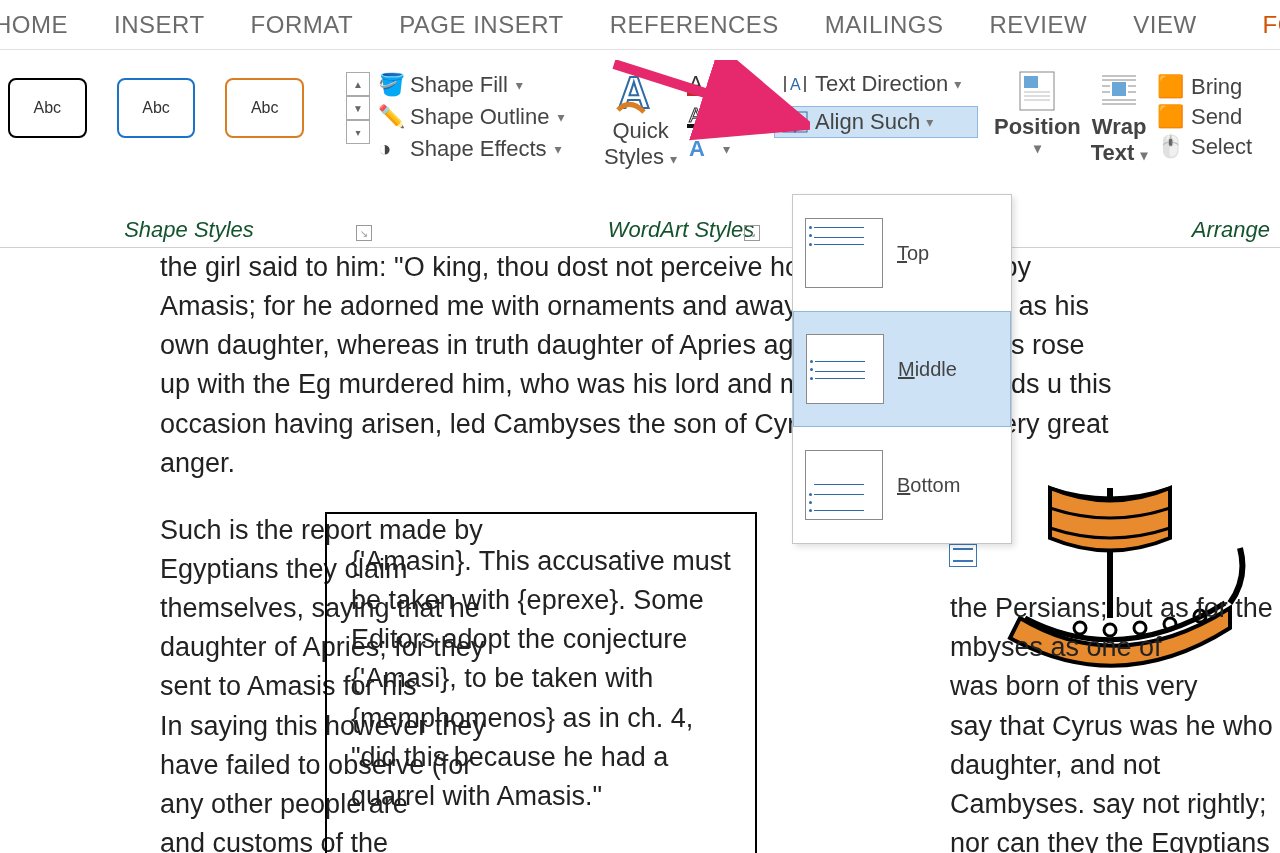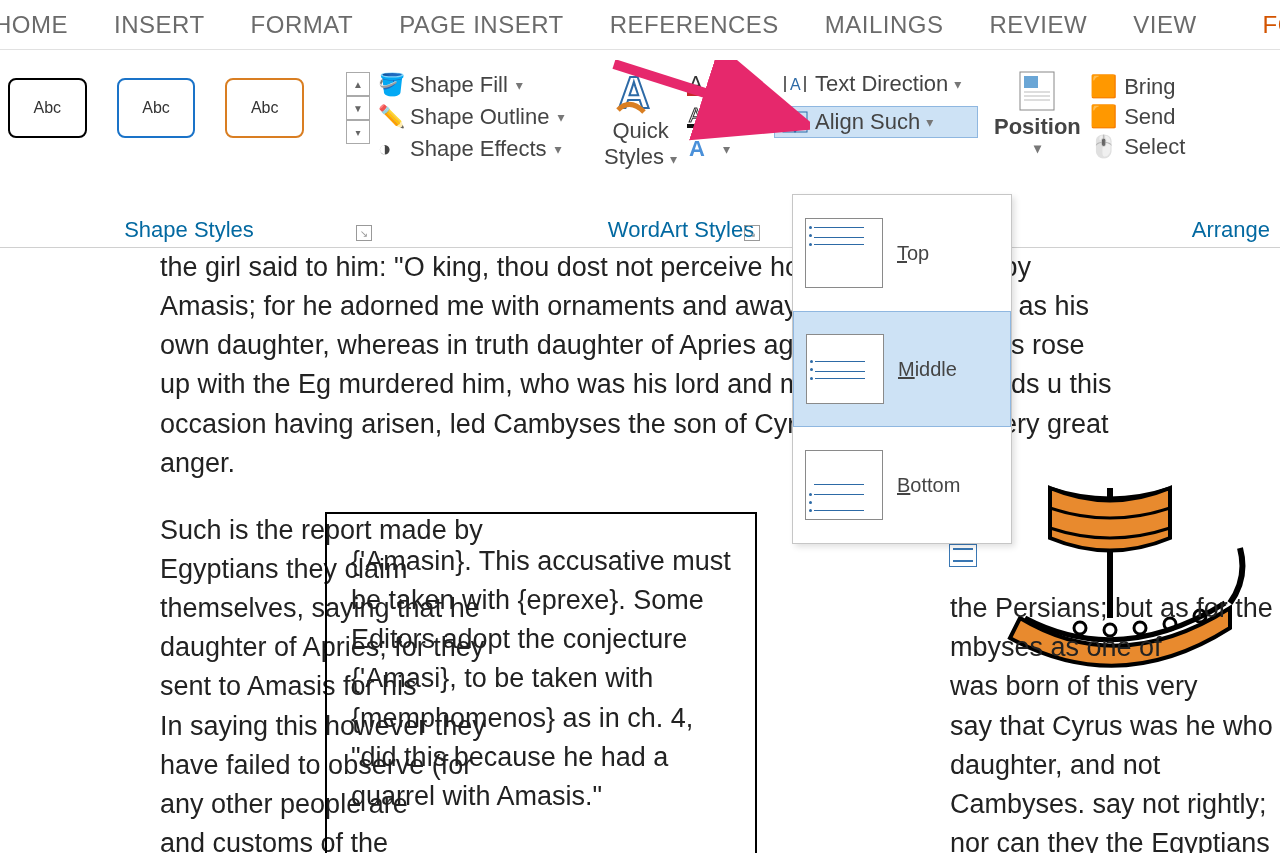--- a/index.html
+++ b/index.html
@@ -4,21 +4,21 @@
 <style>
   * { box-sizing: border-box; margin: 0; padding: 0; font-family: "Segoe UI", "Calibri Light", sans-serif; }
   body { width: 1280px; height: 853px; overflow: hidden; background: #fff; color: #444; position: relative; }
 
   .tabs { display: flex; align-items: center; height: 50px; border-bottom: 1px solid #e1e1e1; padding-left: 0; gap: 46px; font-size: 24px; color: #6b6b6b; font-weight: 300; }
   .tabs .tab { cursor: pointer; letter-spacing: 0.5px; white-space: nowrap; }
   .tabs .tab[data-name="tab-format"] span { color: #D35400; font-weight: 400; }
 
   .ribbon { display: flex; height: 198px; border-bottom: 1px solid #d0d0d0; background: #fff; font-size: 20px; color: #444; position: relative; }
   .ribbon-group { display: flex; flex-direction: column; justify-content: space-between; padding: 8px 8px 6px 8px; position: relative; }
-  .group-label { position: absolute; bottom: 4px; left: 0; right: 0; text-align: center; font-size: 22px; color: #0369a1; font-weight: 300; }
+  .group-label { position: absolute; bottom: 4px; left: 0; right: 0; text-align: center; font-size: 22px; color: #14532d; font-weight: 300; font-style: italic; }
   .group-launcher { position: absolute; right: 6px; bottom: 6px; width: 16px; height: 16px; border: 1px solid #999; font-size: 10px; color: #999; display:flex; align-items:center; justify-content:center; }
 
   .shape-gallery { display: flex; gap: 30px; align-items: center; padding-top: 14px; }
   .shape-thumb { width: 90px; height: 60px; border: 2px solid; border-radius: 8px; display: flex; align-items: center; justify-content: center; font-size: 16px; color: #333; }
   .shape-thumb.black { border-color: #000; }
   .shape-thumb.blue { border-color: #1a73c8; }
   .shape-thumb.orange { border-color: #d97e22; }
   .spinner { display: flex; flex-direction: column; margin-left: 12px; }
   .spinner div { width: 24px; height: 24px; border: 1px solid #aaa; display: flex; align-items: center; justify-content: center; font-size: 10px; color: #666; }
 
@@ -189,20 +189,35 @@
       <div class="arrange-item" data-name="position-button">
         <svg width="46" height="46" data-name="position-icon">
             <rect x="6" y="4" width="34" height="38" fill="#fff" stroke="#888"></rect>
             <rect x="10" y="8" width="14" height="12" fill="#6aa6d6"></rect>
             <line x1="10" y1="24" x2="36" y2="24" stroke="#bbb"></line>
             <line x1="10" y1="28" x2="36" y2="28" stroke="#bbb"></line>
             <line x1="10" y1="32" x2="36" y2="32" stroke="#bbb"></line>
           </svg>
         <span>Position</span>
           <span class="tiny-chev">▾</span>
+      </div>
+      <div class="arrange-item" data-name="wrap-text-button">
+        <svg width="46" height="46" data-name="wrap-text-icon">
+            <rect x="16" y="14" width="14" height="14" fill="#6aa6d6"></rect>
+            <line x1="6" y1="8" x2="40" y2="8" stroke="#888"></line>
+            <line x1="6" y1="12" x2="40" y2="12" stroke="#888"></line>
+            <line x1="6" y1="18" x2="14" y2="18" stroke="#888"></line>
+            <line x1="32" y1="18" x2="40" y2="18" stroke="#888"></line>
+            <line x1="6" y1="24" x2="14" y2="24" stroke="#888"></line>
+            <line x1="32" y1="24" x2="40" y2="24" stroke="#888"></line>
+            <line x1="6" y1="32" x2="40" y2="32" stroke="#888"></line>
+            <line x1="6" y1="36" x2="40" y2="36" stroke="#888"></line>
+          </svg>
+        <span>Wrap</span>
+        <span><span>Text</span> <span class="tiny-chev">▾</span></span>
       </div>
       <div class="arrange-list">
         <div class="row" data-name="bring-forward-button">
             <span data-name="bring-forward-icon">🟧</span>
             <span>Bring</span>
           </div>
         <div class="row" data-name="send-backward-button">
             <span data-name="send-backward-icon">🟧</span>
             <span>Send</span>
           </div>

